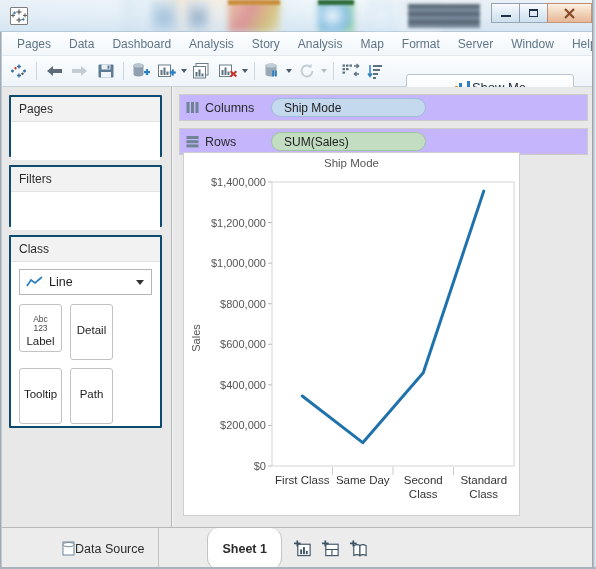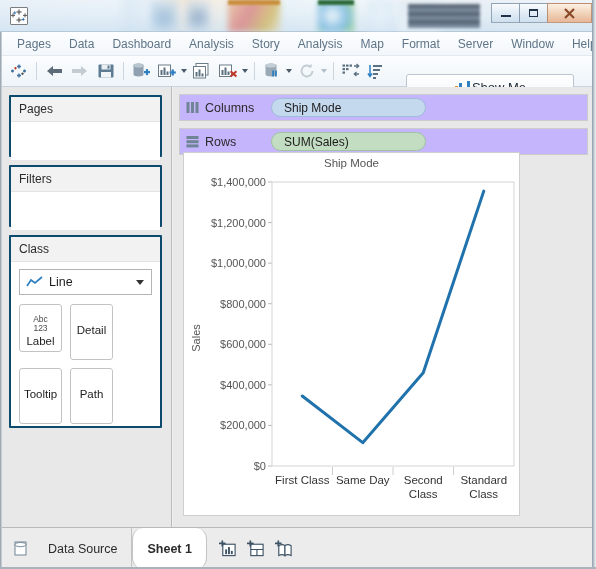--- a/index.html
+++ b/index.html
@@ -179,23 +179,24 @@
   }
   .plotwrap { position: absolute; left: 0; top: 0; width: 337px; height: 364px; }
 
   
   .bottombar {
     position: absolute; left: 0; top: 527px; width: 596px; height: 42px;
     background: #ececec; border-top: 1px solid #b9b9b9;
     display: flex; align-items: stretch;
   }
   .tab {
-    display: flex; align-items: center; gap: 21px; padding: 0 14px;
+    display: flex; align-items: center; gap: 0; padding: 0 14px;
     font-size: 12.5px; color: #2b2b2b; border-right: 1px solid #c4c4c4;
     background: #ececec;
+    margin-left: 48px;
   }
   .tab.active { background: #fff; font-weight: bold; border-left: 1px solid #c4c4c4; border-radius: 11px; }
   .tab-icons { display: flex; align-items: center; gap: 10px; padding: 0 12px; }
   .tab-ico { width: 18px; height: 18px; display:flex; align-items:center; justify-content:center; }
 
   .frame-right { position: absolute; right: 0; top: 0; width: 4px; height: 569px;
     background: linear-gradient(90deg,#8e9aa6,#c3ccd4,#eef2f5); }
   .frame-left { position: absolute; left: 0; top: 32px; width: 2px; height: 537px;
     background: linear-gradient(90deg,#8e9aa6,#d4dbe1); }
   .frame-bottom { position: absolute; left: 0; bottom: 0; width: 596px; height: 2px;

